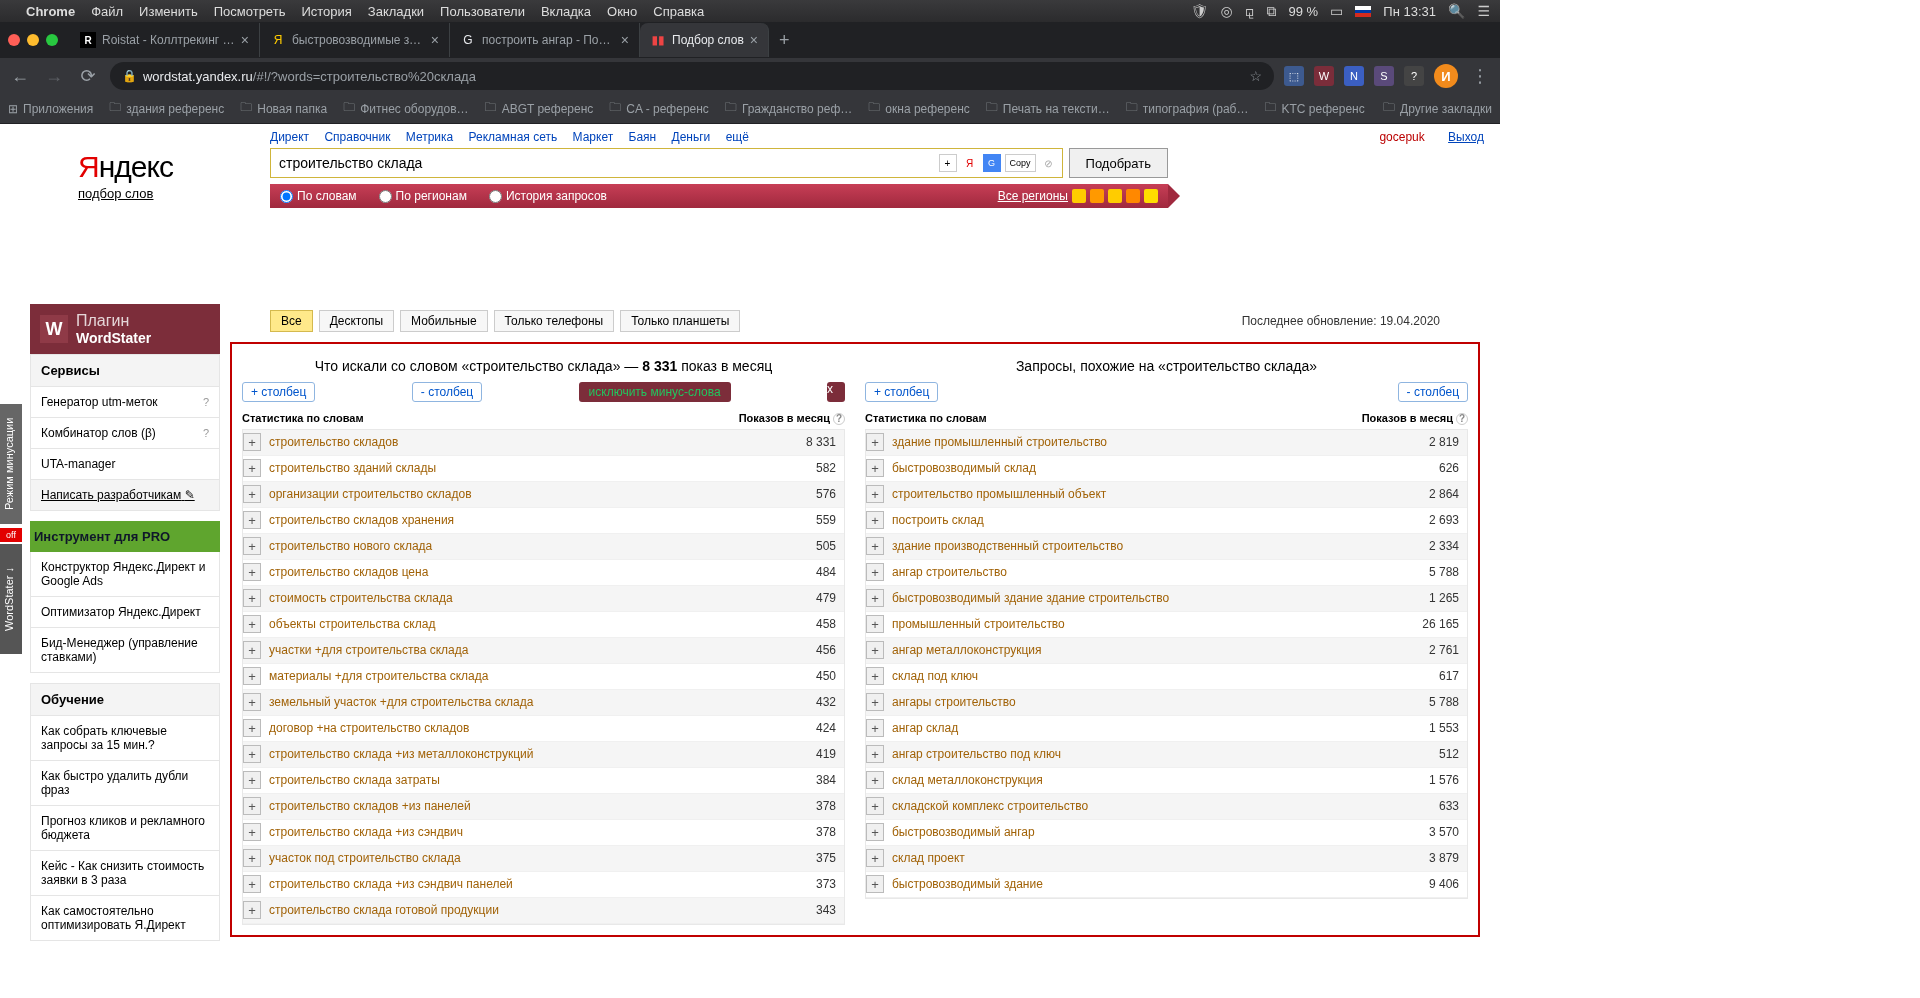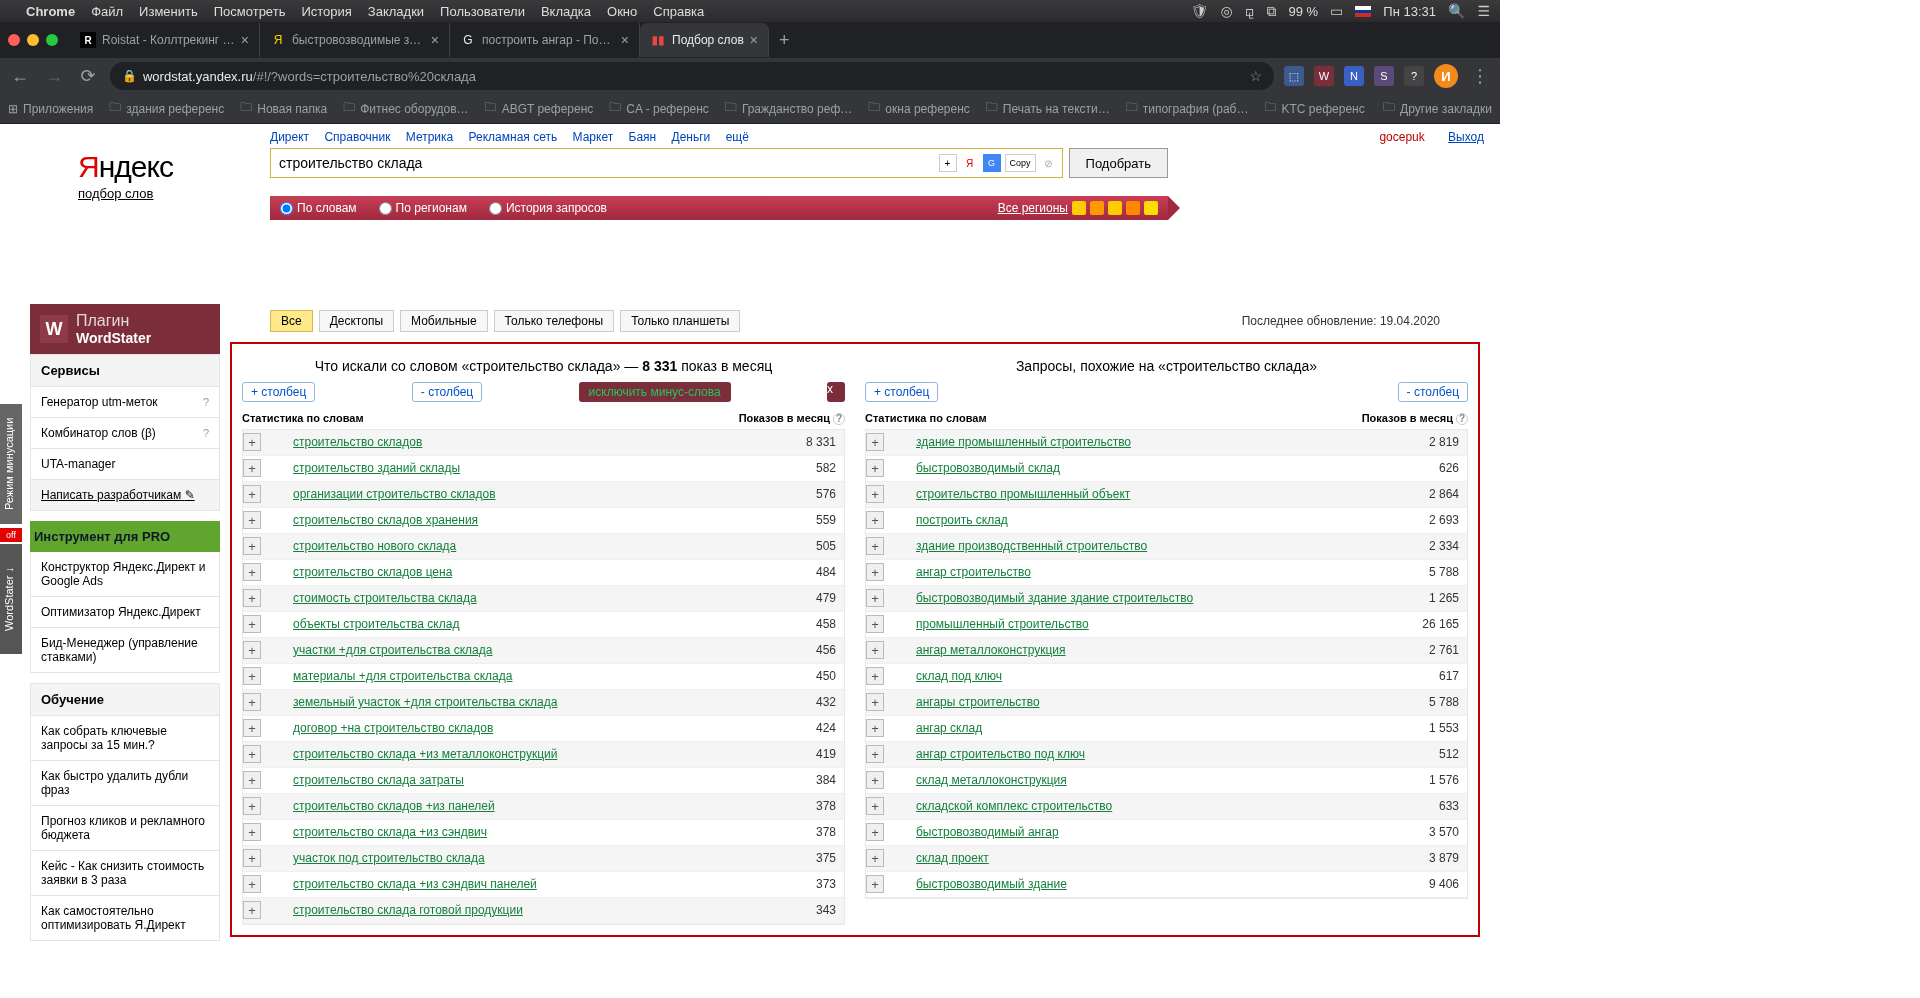--- a/index.html
+++ b/index.html
@@ -56,21 +56,21 @@
   .yandex-logo .y .r { color: #e20000; }
   .yandex-logo .sub { font-size: 13px; text-decoration: underline; margin-top: 2px; display: inline-block; }
   
   .search-area { position: absolute; top: 24px; left: 270px; width: 898px; }
   .search-box { height: 30px; border: 1px solid #cfb53b; display: flex; align-items: center; background: #fff; }
   .search-input { flex: 1; border: none; outline: none; padding: 0 8px; font-size: 14px; height: 28px; }
   .sb-icons { display: flex; align-items: center; gap: 4px; padding-right: 4px; }
   .sb-ico { width: 18px; height: 18px; display: inline-flex; align-items: center; justify-content: center; font-size: 10px; border: 1px solid #ccc; }
   .submit-btn { background: #f0f0f0; border: 1px solid #999; height: 30px; padding: 0 16px; margin-left: 6px; font-size: 13px; cursor: pointer; }
   
-  .tab-bar { margin-top: 18px; height: 24px; background: linear-gradient(#c73e56,#a0293e); display: flex; align-items: center; padding: 0 10px; color: #fff; font-size: 12px; gap: 22px; position: relative; }
+  .tab-bar { margin-top: 6px; height: 24px; background: linear-gradient(#c73e56,#a0293e); display: flex; align-items: center; padding: 0 10px; color: #fff; font-size: 12px; gap: 22px; position: relative; }
   .tab-bar::after { content:""; position:absolute; right:-12px; top:0; width:0; height:0; border-left:12px solid #a0293e; border-top:12px solid transparent; border-bottom:12px solid transparent; }
   .tab-bar label { display: flex; align-items: center; gap: 4px; }
   .tab-bar .regions { margin-left: auto; display: flex; align-items: center; gap: 4px; }
   .reg-ico { width: 14px; height: 14px; background: #fc0; display: inline-block; border-radius: 2px; }
   
   
   .ws-sidebar { position: absolute; top: 180px; left: 30px; width: 190px; }
   .ws-head { background: #7c2d3a; color: #fff; padding: 8px 10px; display: flex; align-items: center; gap: 8px; }
   .ws-head .wbox { width: 28px; height: 28px; background: #8f3a47; display: inline-flex; align-items: center; justify-content: center; font-size: 18px; font-weight: bold; }
   .ws-head .txt small { font-size: 16px; display: block; opacity: .8; }
@@ -98,21 +98,21 @@
   .col { flex: 1; background: #fff; }
   .col-title { text-align: center; font-size: 14px; padding: 8px 0; }
   .col-controls { display: flex; gap: 6px; align-items: center; margin-bottom: 6px; justify-content: space-between; }
   .pill { border: 1px solid #8fb5e0; color: #05c; padding: 2px 8px; font-size: 12px; background: #fff; cursor: pointer; border-radius: 3px; }
   .minus-pill { background: #7c2d3a; color: #22c55e; border: none; padding: 3px 10px; font-size: 12px; border-radius: 3px; }
   .x-pill { background: #7c2d3a; color: #fff; border: none; width: 18px; height: 20px; font-size: 12px; border-radius: 3px; }
   .col-head { display: flex; justify-content: space-between; font-size: 11px; font-weight: bold; padding: 4px 0; }
   .row { display: flex; align-items: center; height: 26px; border-bottom: 1px solid #f0f0f0; }
   .row:nth-child(odd) { background: #f5f5f5; }
   .row .plus { width: 18px; height: 18px; border: 1px solid #bbb; background: #f0f0f0; display: inline-flex; align-items: center; justify-content: center; font-size: 13px; margin-right: 8px; color: #555; cursor: pointer; }
-  .row .kw { color: #15803d; text-decoration: underline; font-size: 12px; flex: 1; margin-left: 24px; }
+  .row .kw { color: #a16207; font-size: 12px; flex: 1; }
   .row .cnt { font-size: 12px; color: #333; padding-right: 8px; }
   .rows { border: 1px solid #e8e8e8; }
   .help-ico { font-size:10px; color:#888; border:1px solid #ccc; border-radius:50%; width:12px; height:12px; display:inline-flex; align-items:center; justify-content:center; margin-left:3px;}
 </style>
 </head>
 <body>
 
 <div class="macos-bar">
   <div class="macos-left">
     <span class="apple-logo"></span>

